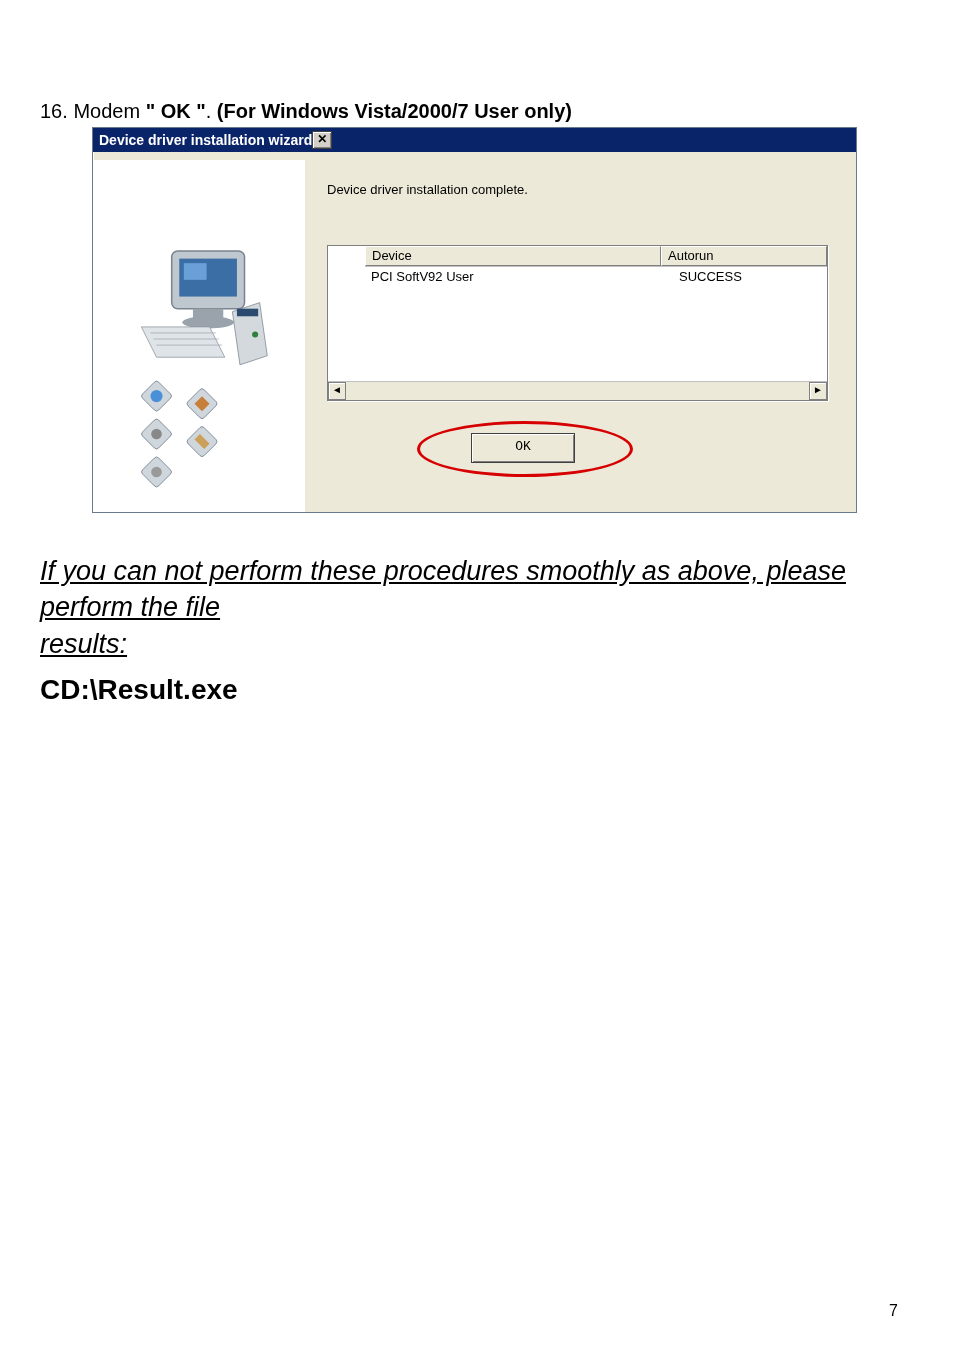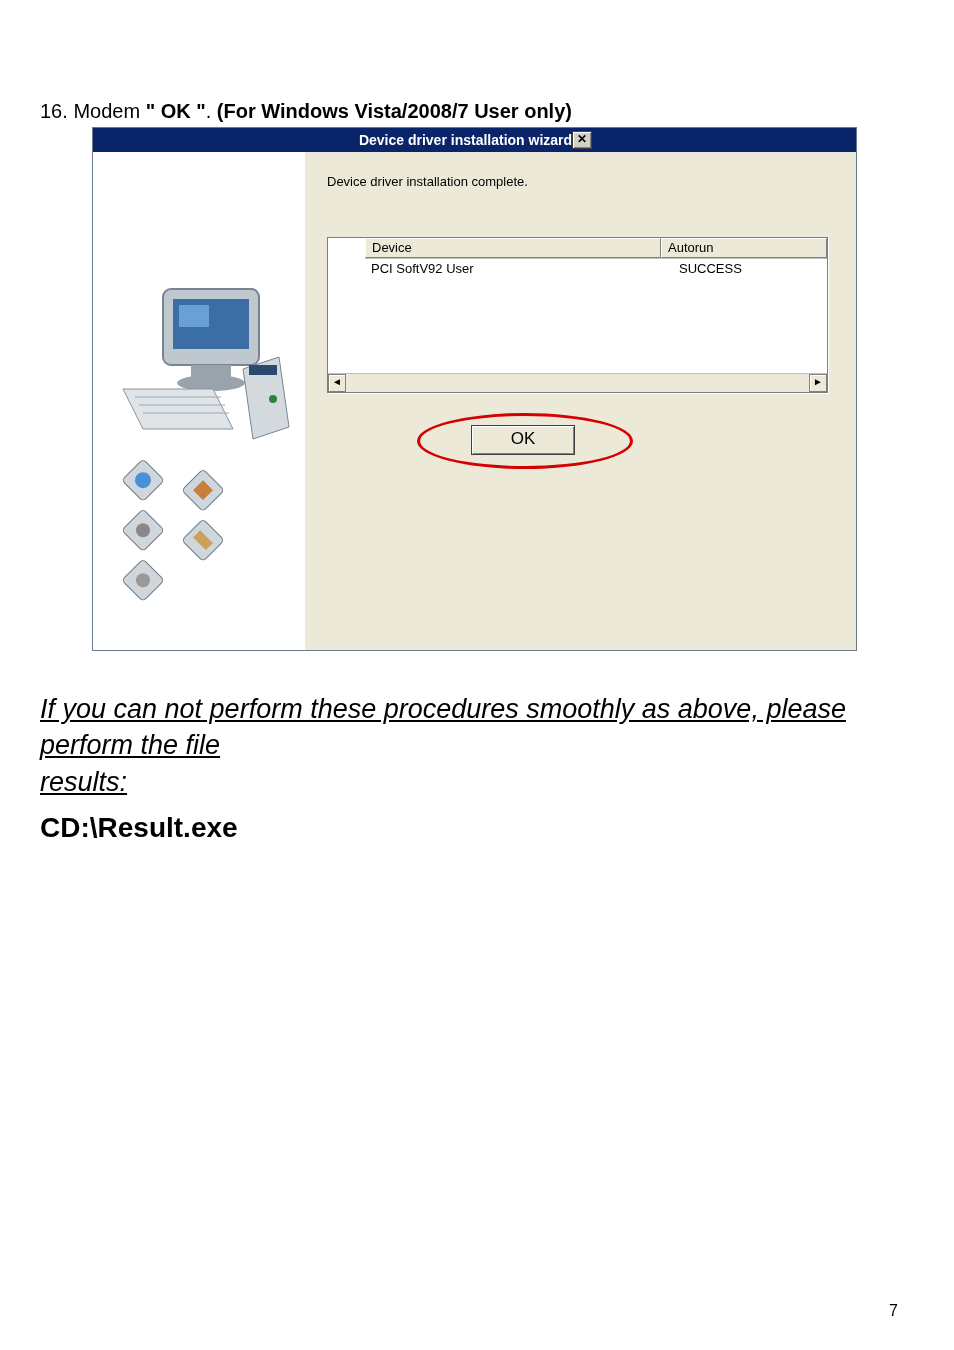--- a/index.html
+++ b/index.html
@@ -34,41 +34,42 @@
     position: relative;
     box-shadow: 1px 1px 0 #fff inset;
   }
   .titlebar {
     height: 24px;
     background: linear-gradient(to right, #0a246a, #3a6ea5 40%, #0a246a);
     background: #0a246a;
     color: #fff;
     display: flex;
     align-items: center;
-    justify-content: center;
+    justify-content: flex-start;
     padding: 0 4px 0 6px;
     font-size: 14px;
     font-weight: bold;
     font-family: Tahoma, Arial, sans-serif;
   }
   .titlebar .close {
     width: 18px;
     height: 16px;
     background: #d4d0c8;
     border: 1px solid #404040;
     color: #000;
     font-size: 12px;
     line-height: 14px;
     text-align: center;
     font-weight: bold;
     box-shadow: 1px 1px 0 #fff inset, -1px -1px 0 #808080 inset;
   }
   .dialog-body {
     display: flex;
-    height: 498px;
+    height: 352px;
+    margin-top: 8px;
   }
   .side-graphic {
     width: 212px;
     background: #ffffff;
     position: relative;
     flex-shrink: 0;
   }
   .side-graphic svg {
     width: 100%;
     height: 100%;
@@ -148,22 +149,22 @@
   }
   .ok-btn {
     position: absolute;
     left: 144px;
     top: 8px;
     width: 102px;
     height: 28px;
     background: #ece9d8;
     border: 1px solid #404040;
     box-shadow: 1px 1px 0 #fff inset, -1px -1px 0 #808080 inset;
-    font-family: Liberation Sans, sans-serif;
-    font-size: 17px;
+    font-family: Liberation Mono, monospace;
+    font-size: 13px;
     text-align: center;
     line-height: 26px;
   }
   .highlight-ellipse {
     position: absolute;
     left: 90px;
     top: -4px;
     width: 210px;
     height: 50px;
     border: 3px solid #d60000;
@@ -190,21 +191,21 @@
     color: #000;
   }
 </style>
 </head>
 <body>
 
 <div class="page">
 
   <div class="step-line">
     <span>16.</span>
-    <span>Modem </span><span class="bold">" OK "</span><span>. </span><span class="bold">(For Windows Vista/2008/7 User only)</span>
+    <span>Modem </span><span class="bold">" OK "</span><span>. </span><span class="bold">(For Windows Vista/2000/7 User only)</span>
   </div>
 
   <div class="dialog">
     <div class="titlebar">
       <span>Device driver installation wizard</span>
       <div class="close">✕</div>
     </div>
     <div class="dialog-body">
       <div class="side-graphic">
         <svg viewBox="0 0 212 464">

